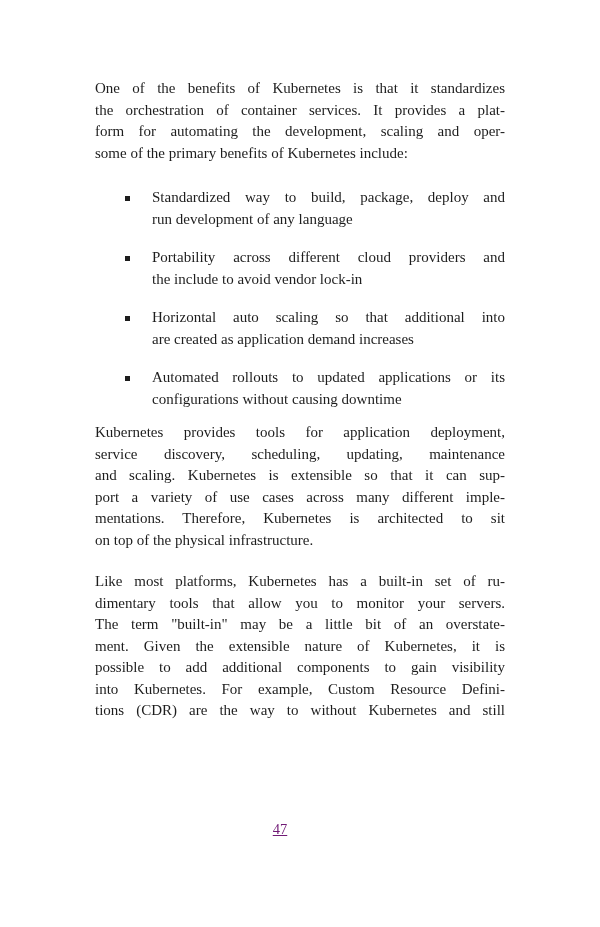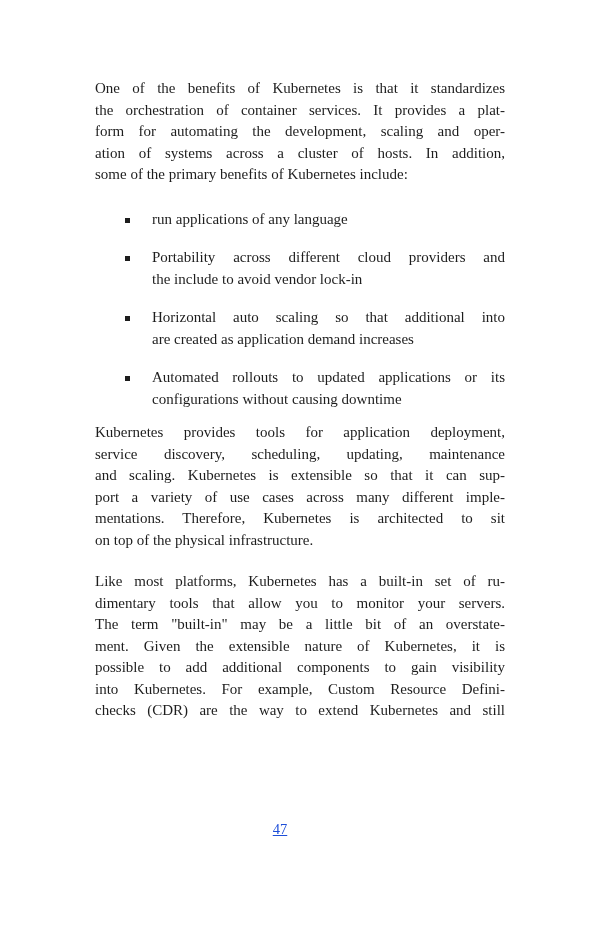--- a/index.html
+++ b/index.html
@@ -53,46 +53,46 @@
     font-size: 15px;
     line-height: 21.5px;
   }
   .page-number {
     position: absolute;
     top: 821px;
     left: 0;
     width: 100%;
     text-align: center;
     font-size: 14.5px;
-    color: #1d4ed8;
+    color: #701a75;
     text-decoration: underline;
   }
 </style>
 </head>
 <body>
 
 <div class="page">
   <div class="content">
 
     <div class="para para-1">
       <div class="line">One of the benefits of Kubernetes is that it standardizes</div>
       <div class="line">the orchestration of container services. It provides a plat-</div>
       <div class="line">form for automating the development, scaling and oper-</div>
-      <div class="line">ation of systems across a cluster of hosts. In addition,</div>
       <div class="line end">some of the primary benefits of Kubernetes include:</div>
     </div>
 
     <div>
 
       <div class="bullet-item">
         <span class="bullet-marker-box">
             <span class="bullet-square"></span>
           </span>
         <div class="bullet-text">
-          <div class="line end">run applications of any language</div>
+          <div class="line">Standardized way to build, package, deploy and</div>
+          <div class="line end">run development of any language</div>
         </div>
       </div>
 
       <div class="bullet-item">
         <span class="bullet-marker-box">
             <span class="bullet-square"></span>
           </span>
         <div class="bullet-text">
           <div class="line">Portability across different cloud providers and</div>
           <div class="line end">the include to avoid vendor lock-in</div>
@@ -131,19 +131,19 @@
       <div class="line end">on top of the physical infrastructure.</div>
     </div>
 
     <div class="para para-3">
       <div class="line">Like most platforms, Kubernetes has a built-in set of ru-</div>
       <div class="line">dimentary tools that allow you to monitor your servers.</div>
       <div class="line">The term "built-in" may be a little bit of an overstate-</div>
       <div class="line">ment. Given the extensible nature of Kubernetes, it is</div>
       <div class="line">possible to add additional components to gain visibility</div>
       <div class="line">into Kubernetes.  For example, Custom Resource Defini-</div>
-      <div class="line">checks (CDR) are the way to extend Kubernetes and still</div>
+      <div class="line">tions (CDR) are the way to without Kubernetes and still</div>
     </div>
 
   </div>
 
   <div class="page-number">47</div>
 </div>
 
 </body></html>

